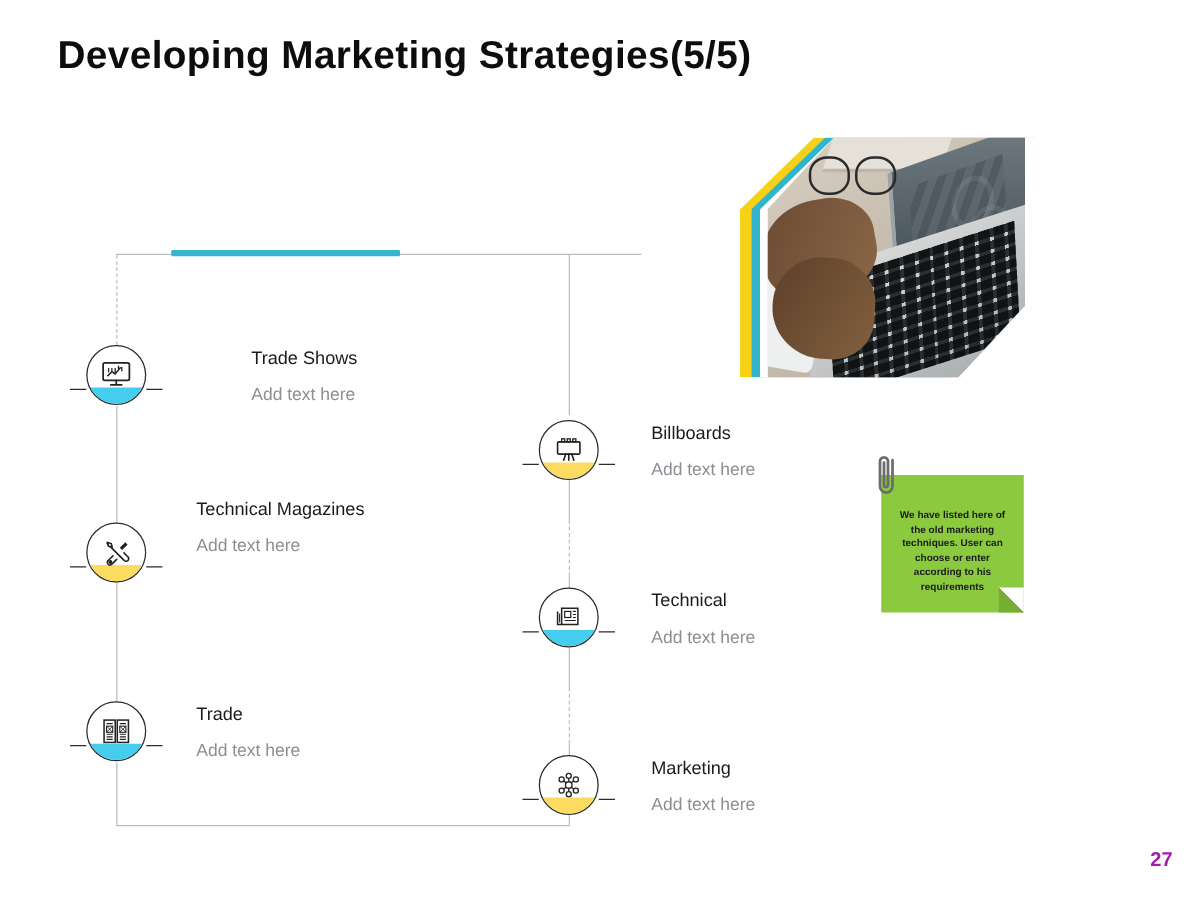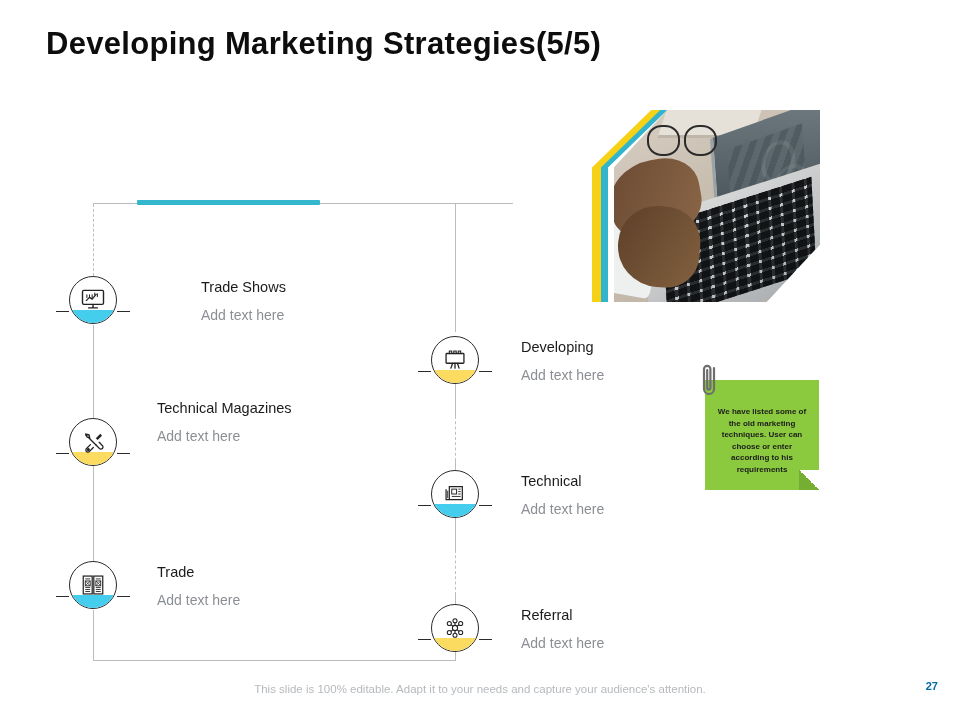--- a/index.html
+++ b/index.html
@@ -98,21 +98,21 @@
     position:absolute;left:8px;right:8px;top:26px;
     font-size:8px;line-height:11.5px;color:#1c1c1c;text-align:center;font-weight:bold;
   }
   .clip{position:absolute;left:700px;top:362px;width:20px;height:38px;}
 
   
   .footer{
     position:absolute;left:0;right:0;top:683px;text-align:center;
     font-size:11.5px;color:#b6babd;
   }
-  .pageno{position:absolute;right:22px;top:680px;font-size:11px;font-weight:bold;color:#0369a1;}
+  .pageno{position:absolute;right:22px;top:680px;font-size:16px;font-weight:bold;color:#a21caf;}
 </style>
 </head>
 <body>
 
 <div id="slide">
 
   <div class="title">Developing Marketing Strategies(5/5)</div>
 
   <div class="ln h-top"></div>
   <div class="teal-bar"></div>
@@ -208,21 +208,21 @@
         <path d="M16 20v6M11 26l2-6M21 26l-2-6" stroke-linecap="round"></path>
         <rect x="9" y="5" width="3" height="3" stroke-width="1.3"></rect>
         <rect x="14.5" y="5" width="3" height="3" stroke-width="1.3"></rect>
         <rect x="20" y="5" width="3" height="3" stroke-width="1.3"></rect>
       </svg>
     </div>
     <div class="tick l"></div>
     <div class="tick r"></div>
   </div>
   <div class="lbl" style="left:521px;top:339px;">
-    <div class="t">Developing</div>
+    <div class="t">Billboards</div>
     <div class="s">Add text here</div>
   </div>
 
   <div class="node" style="left:431px;top:470px;">
     <div class="circ">
       <div class="fill cyan"></div>
     </div>
     <div class="glyph">
       <svg width="26" height="26" viewBox="0 0 32 32" fill="none" stroke="#222" stroke-width="1.5">
         <path d="M5 10v13h20V7H9v16"></path>
@@ -252,21 +252,21 @@
         <circle cx="9" cy="10.5" r="2.5" fill="#fff"></circle>
         <circle cx="23" cy="10.5" r="2.5" fill="#fff"></circle>
         <circle cx="9" cy="21.5" r="2.5" fill="#fff"></circle>
         <circle cx="23" cy="21.5" r="2.5" fill="#fff"></circle>
       </svg>
     </div>
     <div class="tick l"></div>
     <div class="tick r"></div>
   </div>
   <div class="lbl" style="left:521px;top:607px;">
-    <div class="t">Referral</div>
+    <div class="t">Marketing</div>
     <div class="s">Add text here</div>
   </div>
 
   <div class="hexwrap">
     <div class="hex hex-y"></div>
     <div class="hex hex-t"></div>
     <div class="hex hex-w"></div>
     <div class="hex hex-img">
       <div class="photo">
         <div class="p-desk"></div>
@@ -284,25 +284,24 @@
             <span class="b"></span>
           </div>
         <div class="p-cuff"></div>
         <div class="p-hand1"></div>
         <div class="p-hand2"></div>
       </div>
     </div>
   </div>
 
   <div class="note">
-    <div class="ntext">We have listed some of the old marketing techniques. User can choose or enter according to his requirements</div>
+    <div class="ntext">We have listed here of the old marketing techniques. User can choose or enter according to his requirements</div>
     <div class="fold"></div>
   </div>
   <div class="clip">
     <svg width="20" height="38" viewBox="0 0 20 38" fill="none" stroke="#6d6d6d" stroke-width="2.2">
       <path d="M14 6v21a5 5 0 01-10 0V7a3.2 3.2 0 016.4 0v19a1.6 1.6 0 01-3.2 0V8" stroke-linecap="round"></path>
     </svg>
   </div>
 
-  <div class="footer">This slide is 100% editable. Adapt it to your needs and capture your audience's attention.</div>
   <div class="pageno">27</div>
 
 </div>
 
 </body></html>

